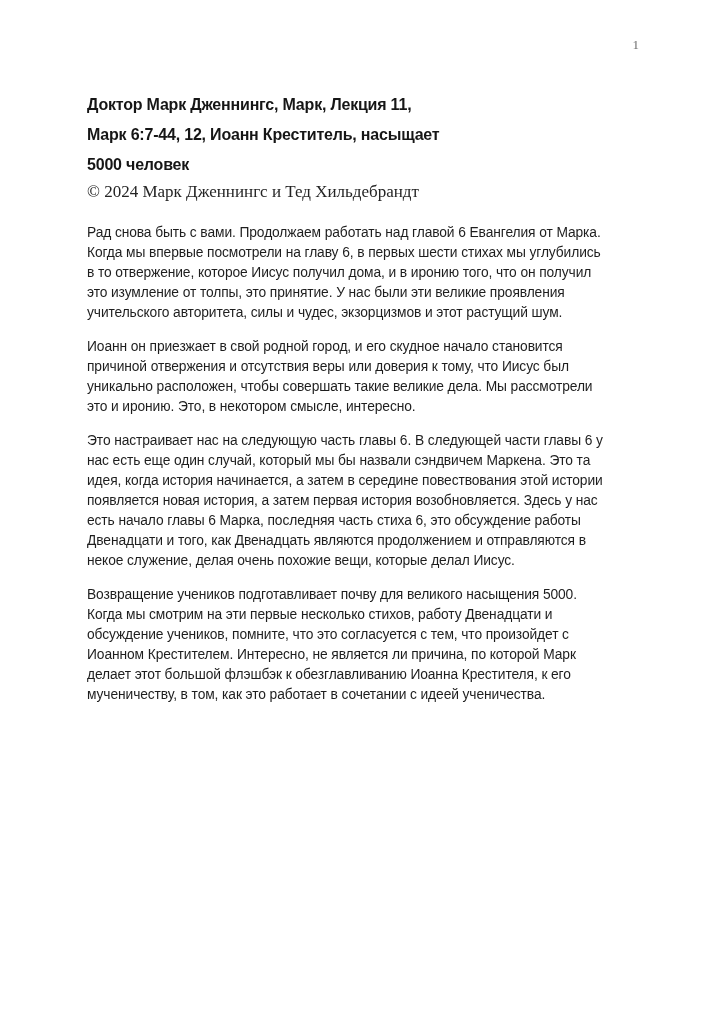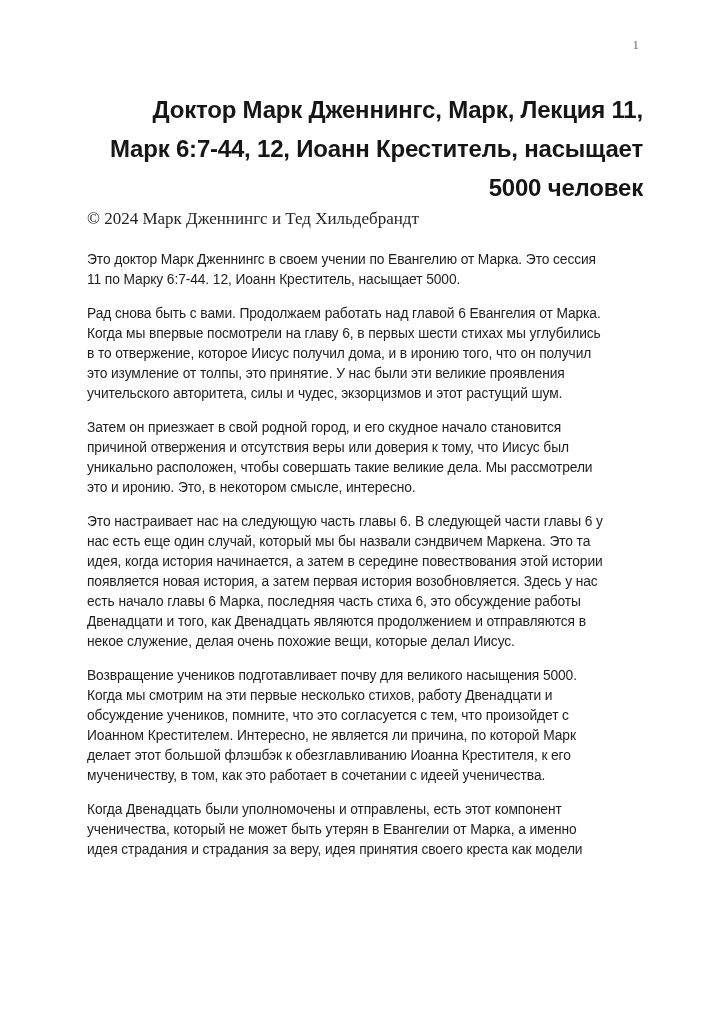--- a/index.html
+++ b/index.html
@@ -25,24 +25,24 @@
     line-height: 1;
   }
   .content {
     position: absolute;
     left: 87px;
     top: 0;
     width: 556px;
   }
   .doc-title {
     margin-top: 90px;
-    text-align: right;
+    text-align: left;
     font-weight: bold;
-    font-size: 24px;
-    line-height: 39px;
+    font-size: 16px;
+    line-height: 30px;
     letter-spacing: -0.2px;
     color: #161616;
     white-space: pre;
   }
   .copyright {
     margin-top: 1px;
     text-align: left;
     font-family: "Liberation Serif", serif;
     font-size: 17px;
     line-height: 21px;
@@ -69,43 +69,38 @@
 
   <div class="content">
 
     <div class="doc-title">Доктор Марк Дженнингс, Марк, Лекция 11,
 Марк 6:7-44, 12, Иоанн Креститель, насыщает
 5000 человек</div>
 
     <div class="copyright">© 2024 Марк Дженнингс и Тед Хильдебрандт</div>
 
     <div class="body-text">
-      <p>Это доктор Марк Дженнингс в своем учении по Евангелию от Марка. Это сессия
-11 по Марку 6:7-44. 12, Иоанн Креститель, насыщает 5000.</p>
       <p>Рад снова быть с вами. Продолжаем работать над главой 6 Евангелия от Марка.
 Когда мы впервые посмотрели на главу 6, в первых шести стихах мы углубились
 в то отвержение, которое Иисус получил дома, и в иронию того, что он получил
 это изумление от толпы, это принятие. У нас были эти великие проявления
 учительского авторитета, силы и чудес, экзорцизмов и этот растущий шум.</p>
-      <p>Затем он приезжает в свой родной город, и его скудное начало становится
+      <p>Иоанн он приезжает в свой родной город, и его скудное начало становится
 причиной отвержения и отсутствия веры или доверия к тому, что Иисус был
 уникально расположен, чтобы совершать такие великие дела. Мы рассмотрели
 это и иронию. Это, в некотором смысле, интересно.</p>
       <p>Это настраивает нас на следующую часть главы 6. В следующей части главы 6 у
 нас есть еще один случай, который мы бы назвали сэндвичем Маркена. Это та
 идея, когда история начинается, а затем в середине повествования этой истории
 появляется новая история, а затем первая история возобновляется. Здесь у нас
 есть начало главы 6 Марка, последняя часть стиха 6, это обсуждение работы
 Двенадцати и того, как Двенадцать являются продолжением и отправляются в
 некое служение, делая очень похожие вещи, которые делал Иисус.</p>
       <p>Возвращение учеников подготавливает почву для великого насыщения 5000.
 Когда мы смотрим на эти первые несколько стихов, работу Двенадцати и
 обсуждение учеников, помните, что это согласуется с тем, что произойдет с
 Иоанном Крестителем. Интересно, не является ли причина, по которой Марк
 делает этот большой флэшбэк к обезглавливанию Иоанна Крестителя, к его
 мученичеству, в том, как это работает в сочетании с идеей ученичества.</p>
-      <p>Когда Двенадцать были уполномочены и отправлены, есть этот компонент
-ученичества, который не может быть утерян в Евангелии от Марка, а именно
-идея страдания и страдания за веру, идея принятия своего креста как модели</p>
     </div>
 
   </div>
 </div>
 
 </body></html>

